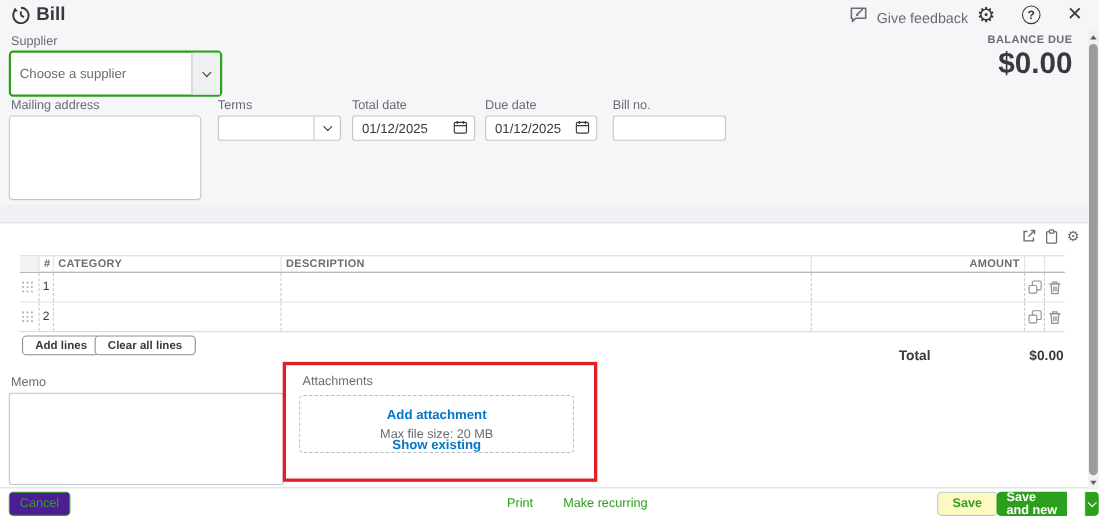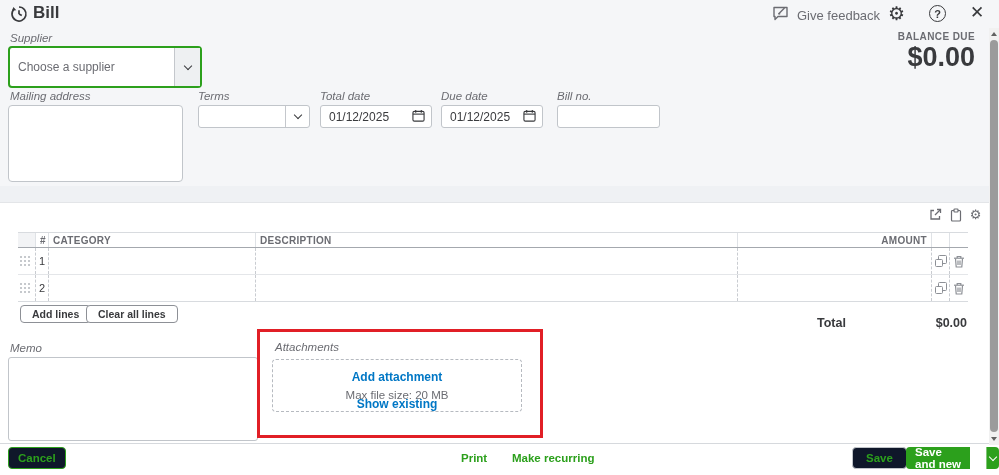--- a/index.html
+++ b/index.html
@@ -16,21 +16,21 @@
 
   .feedback-btn { left:772px; top:5px; display:flex; align-items:center; gap:6px; cursor:pointer; }
   .feedback-label { font-size:13px; color:#6b6c72; }
   .gear-glyph { left:888px; top:2px; font-size:19px; color:#393a3d; cursor:pointer; }
   .help-circle { left:929px; top:5px; width:17px; height:17px; border:1.6px solid #393a3d; border-radius:50%; font-size:11px; font-weight:bold; display:flex; align-items:center; justify-content:center; cursor:pointer; }
   .close-x { left:970px; top:2px; font-size:17px; color:#393a3d; cursor:pointer; }
 
   .balance-label { right:24px; top:31px; font-size:10px; font-weight:bold; color:#6b6c72; letter-spacing:.4px; }
   .balance-amount { right:24px; top:42px; font-size:27px; font-weight:bold; color:#393a3d; }
 
-  .fld-label { font-size:11.5px; color:#6b6c72;font-style:italic; }
+  .fld-label { font-size:11.5px; color:#6b6c72; }
   .supplier-label { left:10px; top:32px; }
   .supplier-combo { left:8px; top:46px; width:194px; height:42px; background:#fff; border:2px solid #2ca01c; border-radius:4px; display:flex; align-items:stretch; }
   .supplier-text { flex:1; font-size:12px; color:#6b6c72; display:flex; align-items:center; padding-left:8px; }
   .combo-chev { width:26px; background:#eef0f2; border-left:1px solid #c4c7cc; display:flex; align-items:center; justify-content:center; cursor:pointer; }
 
   .chev { width:6px; height:6px; border-left:1.8px solid #393a3d; border-bottom:1.8px solid #393a3d; transform:rotate(-45deg); margin-top:-3px; display:inline-block; }
   .chev.white { border-color:#fff; }
 
   .mailing-label { left:10px; top:90px; }
   .mailing-box { left:8px; top:105px; width:175px; height:77px; background:#fff; border:1px solid #c1c5ca; border-radius:4px; resize:none; }
@@ -87,25 +87,25 @@
 
   .red-annotation { left:257px; top:329px; width:286px; height:109px; border:3px solid #e11f26; pointer-events:none; }
   .attach-label { left:275px; top:341px; }
   .dropzone { left:272px; top:359px; width:250px; height:53px; border:1px dashed #b6bac0; border-radius:4px; text-align:center; cursor:pointer; }
   .add-attach { margin-top:10px; font-size:12px; font-weight:600; color:#0077c5; }
   .max-size { margin-top:5px; font-size:11.5px; color:#6b6c72; }
   .show-existing { left:272px; top:397px; width:250px; text-align:center; font-size:12px; font-weight:bold; color:#0077c5; cursor:pointer; }
 
   
   .footer { left:0; top:443px; width:999px; height:32px; background:#fff; border-top:1px solid #d6d9dd; }
-  .cancel-btn { left:8px; top:447px; height:22px; background:#0f172a; border:1.5px solid #2ca01c; border-radius:4px; color:#2ca01c; font-size:11.5px; font-weight:bold; display:flex; align-items:center; padding:0 9px; cursor:pointer; }
-  .link-green { top:452px; font-size:11.5px; font-weight:bold; color:#2ca01c; cursor:pointer; }
+  .cancel-btn { left:8px; top:447px; height:22px; background:#4c1d95; border:1.5px solid #2ca01c; border-radius:4px; color:#2ca01c; font-size:11.5px; font-weight:normal; display:flex; align-items:center; padding:0 9px; cursor:pointer; }
+  .link-green { top:452px; font-size:11.5px; font-weight:normal; color:#2ca01c; cursor:pointer; }
   .print-link { left:461px; }
   .recurring-link { left:512px; }
-  .save-btn { left:852px; top:447px; height:22px; background:#0f172a; border:1px solid #c1c5ca; border-radius:4px; color:#2ca01c; font-size:11.5px; font-weight:bold; display:flex; align-items:center; padding:0 13px; cursor:pointer; }
+  .save-btn { left:852px; top:447px; height:22px; background:#fef9c3; border:1px solid #c1c5ca; border-radius:4px; color:#2ca01c; font-size:11.5px; font-weight:bold; display:flex; align-items:center; padding:0 13px; cursor:pointer; }
   .savenew-group { left:906px; top:447px; height:22px; display:flex;gap:16px; }
   .savenew-main { background:#2ca01c; color:#fff; font-size:11.5px; font-weight:bold; display:flex; align-items:center; padding:0 9px; border-radius:4px 0 0 4px; cursor:pointer; }
   .savenew-chev { width:20px; background:#2ca01c; border-left:1px solid rgba(255,255,255,.4); border-radius:0 4px 4px 0; display:flex; align-items:center; justify-content:center; cursor:pointer; }
 
   
   .scrollbar { left:989px; top:28px; width:10px; height:417px; background:#f1f1f1; }
   .sb-thumb { position:absolute; left:1px; top:12px; width:8px; height:392px; background:#9b9b9b; border-radius:4px; cursor:grab; }
   .sb-up { position:absolute; left:2px; top:4px; width:0; height:0; border-left:3px solid transparent; border-right:3px solid transparent; border-bottom:4px solid #616161; }
   .sb-down { position:absolute; left:2px; bottom:4px; width:0; height:0; border-left:3px solid transparent; border-right:3px solid transparent; border-top:4px solid #616161; }
 </style>

